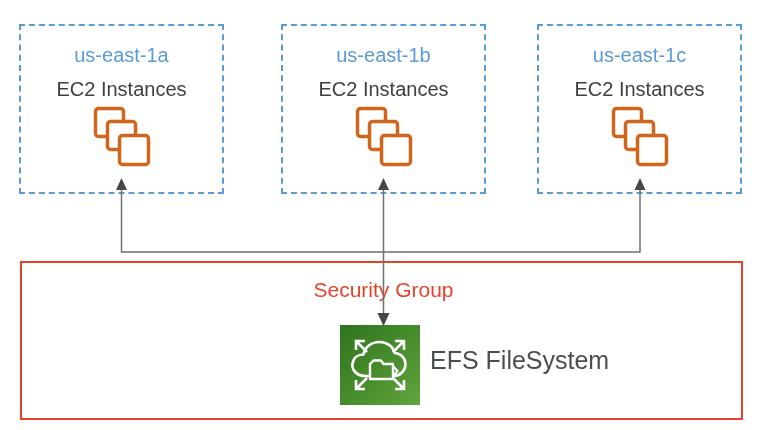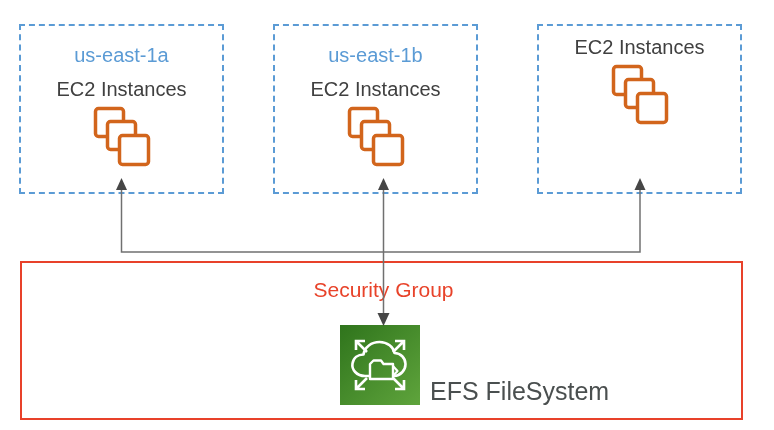--- a/index.html
+++ b/index.html
@@ -7,42 +7,42 @@
     position:relative;width:774px;height:430px;background:#ffffff;overflow:hidden;
     font-family:"Liberation Sans", sans-serif;
     border-radius:23px;
   }
   
   .az-box{
     position:absolute;top:24px;width:201px;height:166px;
     border:2px dashed #5B9BD5;background:transparent;
   }
   .az-box.az0{left:19px;}
-  .az-box.az1{left:273px;}
+  .az-box.az1{left:281px;}
   .az-box.az2{left:537px;}
   .az-name{
     margin-top:16px;text-align:center;font-size:20px;line-height:26px;color:#5B9BD5;
   }
   .az-resource{
     margin-top:8px;text-align:center;font-size:20px;line-height:26px;color:#404040;
   }
   .ec2-icon-wrap{margin-top:4px;text-align:center;line-height:0;}
   
   .sg-box{
     position:absolute;left:20px;top:261px;width:719px;height:155px;
     border:2px solid #E8412A;background:transparent;
   }
   .sg-label{
     position:absolute;left:281px;top:277px;width:205px;text-align:center;
     font-size:21px;line-height:26px;color:#E8432A;
   }
   
   .efs-icon{position:absolute;left:340px;top:325px;width:80px;height:80px;line-height:0;}
   .efs-label{
-    position:absolute;left:430px;top:345px;font-size:25px;line-height:30px;color:#4A4F4F;margin-top:31px;
+    position:absolute;left:430px;top:345px;font-size:25px;line-height:30px;color:#4A4F4F;
   }
   
   .connectors{position:absolute;left:0;top:0;width:774px;height:430px;pointer-events:none;}
 </style>
 </head>
 <body>
 
 <div id="canvas">
 
   <div class="az-box az0">
@@ -63,20 +63,21 @@
     <div class="ec2-icon-wrap">
       <svg width="58" height="64" viewBox="0 0 58 64">
         <rect x="2.5" y="2.5" width="28" height="28" rx="3" fill="#ffffff" stroke="#D2651C" stroke-width="3.5"></rect>
         <rect x="14.5" y="15.5" width="28" height="28" rx="3" fill="#ffffff" stroke="#D2651C" stroke-width="3.5"></rect>
         <rect x="26.5" y="29.5" width="29" height="29" rx="3" fill="#ffffff" stroke="#D2651C" stroke-width="3.5"></rect>
       </svg>
     </div>
   </div>
 
   <div class="az-box az2">
+    <div class="az-name">us-east-1c</div>
     <div class="az-resource">EC2 Instances</div>
     <div class="ec2-icon-wrap">
       <svg width="58" height="64" viewBox="0 0 58 64">
         <rect x="2.5" y="2.5" width="28" height="28" rx="3" fill="#ffffff" stroke="#D2651C" stroke-width="3.5"></rect>
         <rect x="14.5" y="15.5" width="28" height="28" rx="3" fill="#ffffff" stroke="#D2651C" stroke-width="3.5"></rect>
         <rect x="26.5" y="29.5" width="29" height="29" rx="3" fill="#ffffff" stroke="#D2651C" stroke-width="3.5"></rect>
       </svg>
     </div>
   </div>
 

